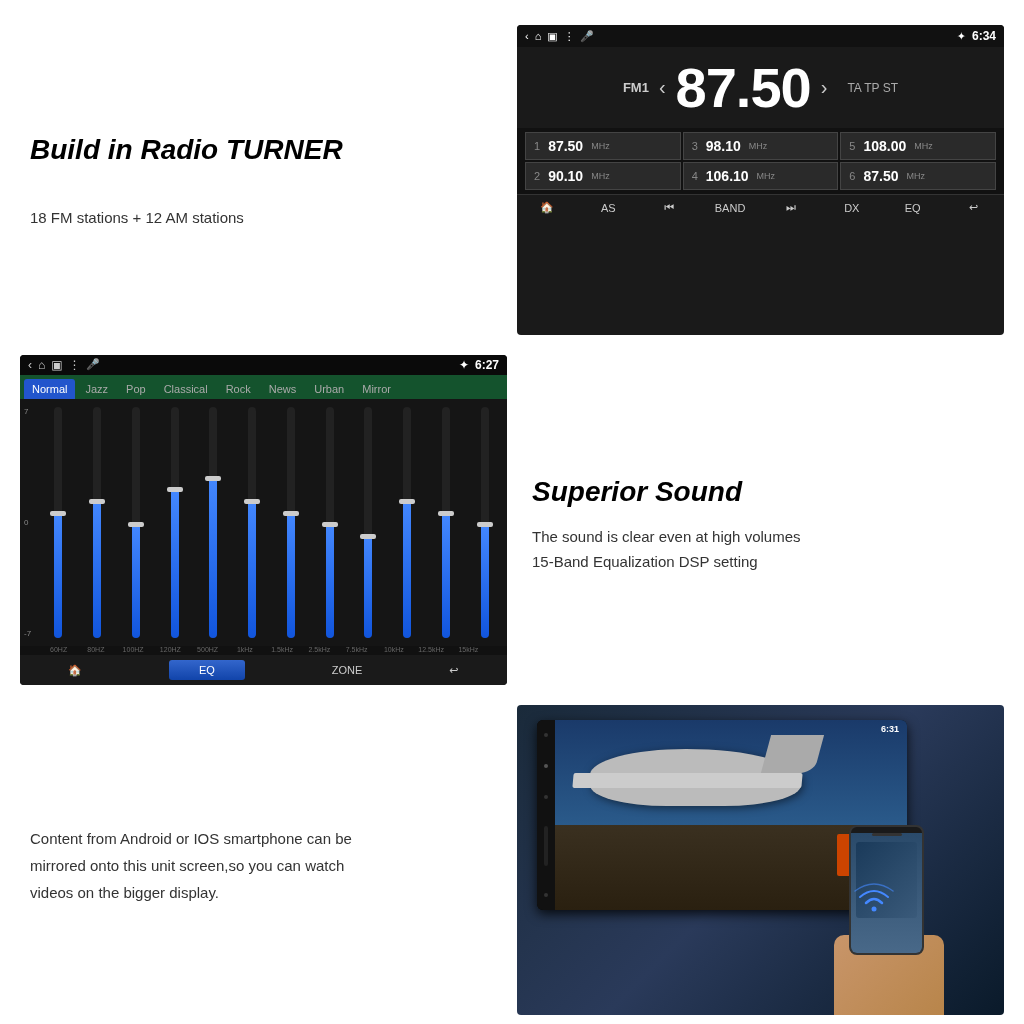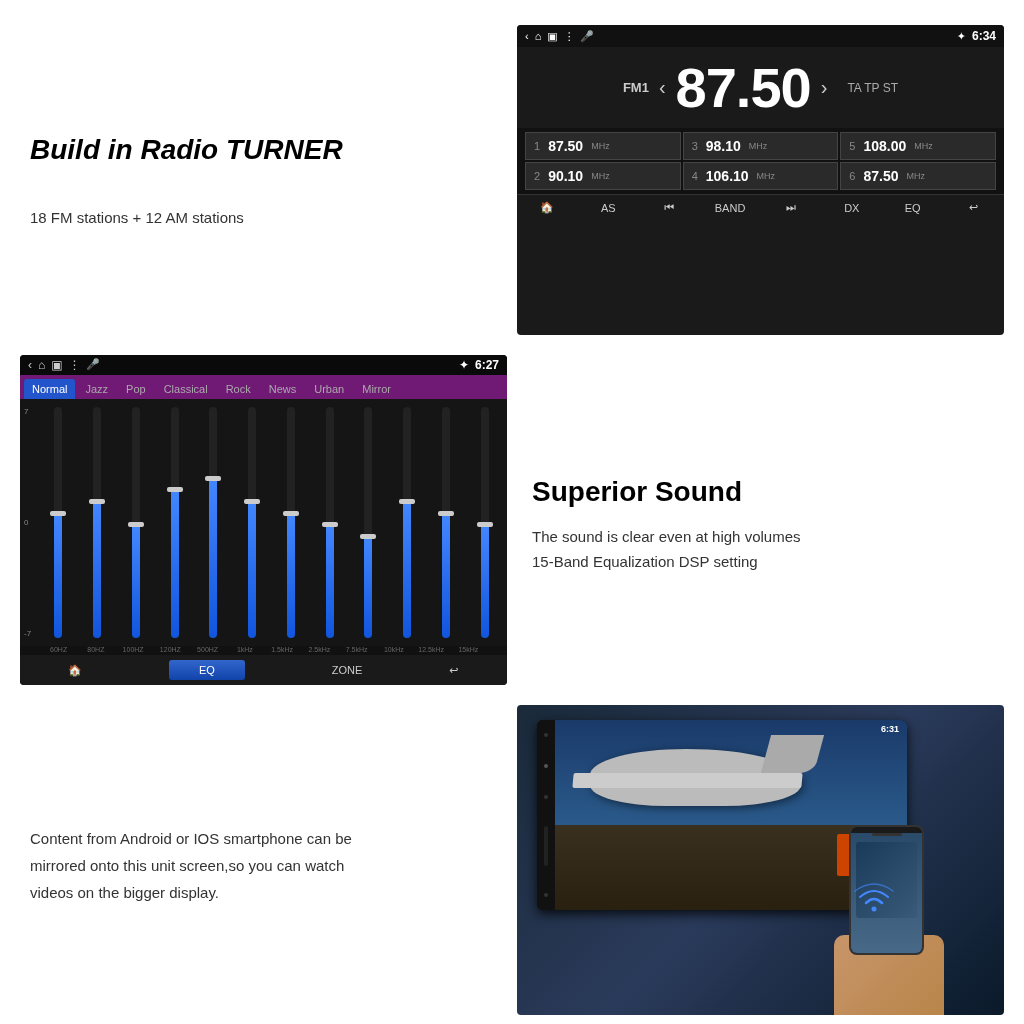--- a/index.html
+++ b/index.html
@@ -237,21 +237,21 @@
       display: flex;
       justify-content: space-between;
       align-items: center;
       padding: 3px 8px;
       font-size: 10px;
       color: #fff;
       flex-shrink: 0;
     }
 
     .eq-tabs {
-      background: #701a75;
+      background: #14532d;
       display: flex;
       gap: 2px;
       padding: 4px 4px 0 4px;
       flex-shrink: 0;
     }
 
     .eq-tab {
       font-size: 11px;
       color: #aaa;
       padding: 4px 8px;
@@ -301,20 +301,21 @@
       display: flex;
       flex-direction: column;
       justify-content: center;
     }
 
     .sound-text h2 {
       font-size: 28px;
       font-weight: 900;
       color: #000;
       margin-bottom: 16px;
+      font-style: italic;
     }
 
     .sound-text p {
       font-size: 15px;
       color: #333;
       line-height: 1.7;
     }
 
     
     .mirror-text {

